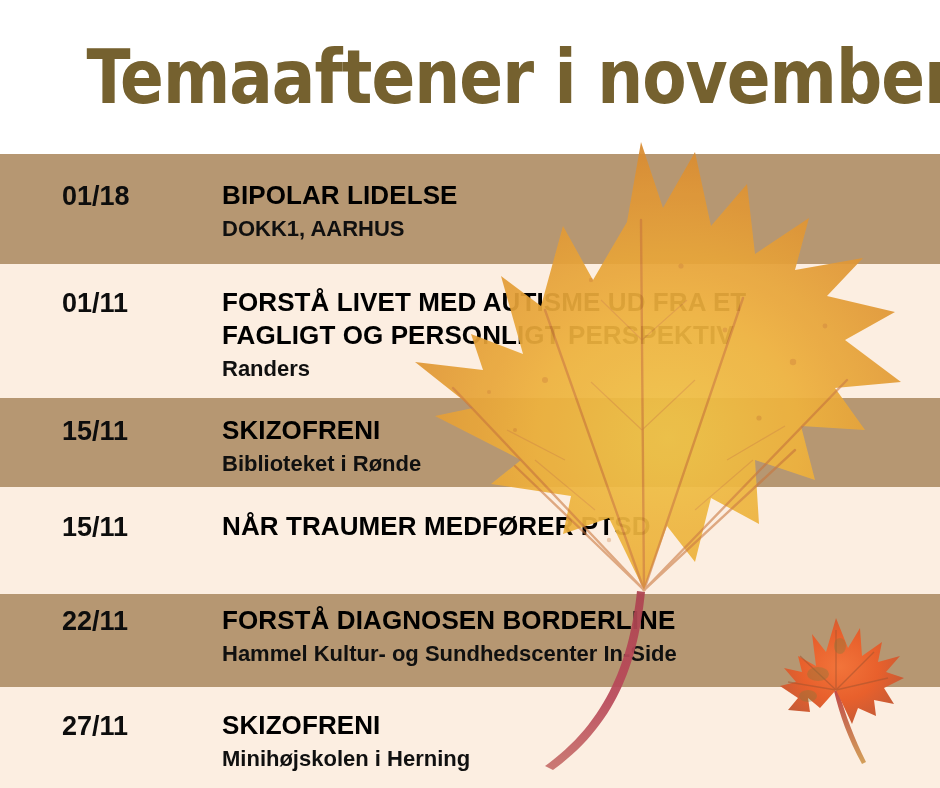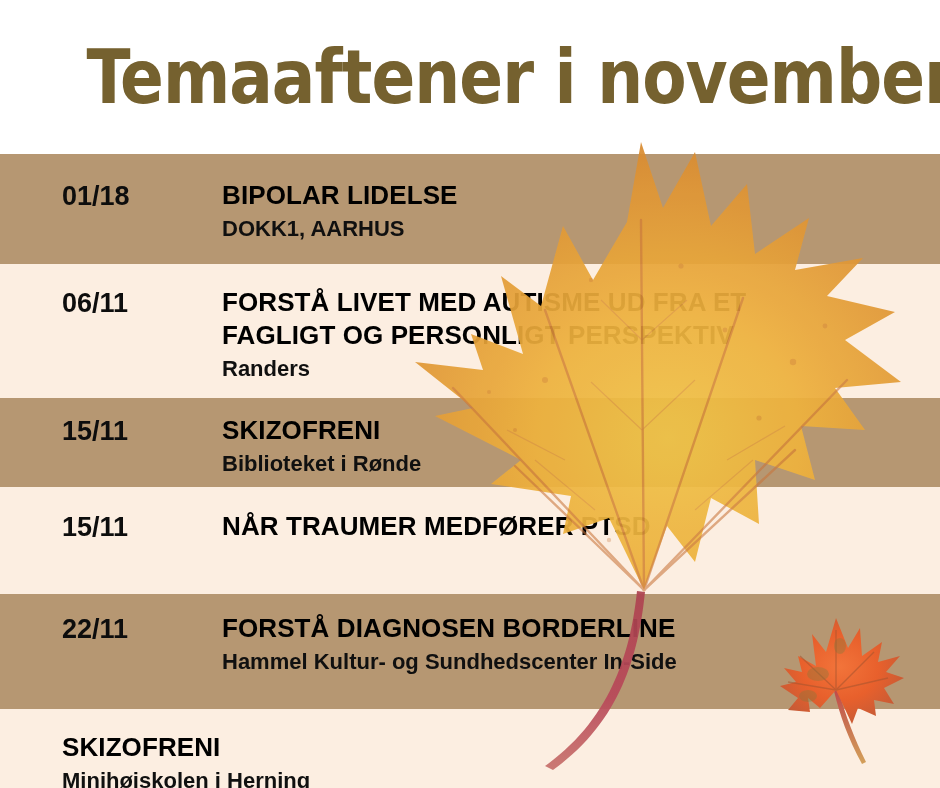--- a/index.html
+++ b/index.html
@@ -48,21 +48,21 @@
     align-items:flex-start;
     padding-left:62px;
   }
   .row.tan{background:#B69772;}
   .row.cream{background:#FCEEE1;}
 
   .row-r1{height:110px;padding-top:25px;}
   .row-r2{height:134px;padding-top:22px;}
   .row-r3{height:89px;padding-top:16px;}
   .row-r4{height:107px;padding-top:23px;}
-  .row-r5{height:115px;padding-top:18px;}
+  .row-r5{height:93px;padding-top:10px;}
   .row-r6{height:102px;padding-top:22px;}
 
   .date{
     flex:0 0 auto;
     width:160px;
     font-size:27px;
     font-weight:700;
     color:#0d0d0d;
     line-height:34px;
     letter-spacing:0px;
@@ -120,21 +120,21 @@
       <div class="date">01/18</div>
       <div class="details">
         <div class="ev-title">
           <span>BIPOLAR LIDELSE</span>
         </div>
         <div class="ev-place">DOKK1, AARHUS</div>
       </div>
     </div>
 
     <div class="row cream row-r2">
-      <div class="date">06/11</div>
+      <div class="date">01/11</div>
       <div class="details">
         <div class="ev-title">
           <span>FORSTÅ LIVET MED AUTISME UD FRA ET</span>
           <span class="line2">FAGLIGT OG PERSONLIGT PERSPEKTIV</span>
         </div>
         <div class="ev-place">Randers</div>
       </div>
     </div>
 
     <div class="row tan row-r3">
@@ -160,20 +160,21 @@
       <div class="date">22/11</div>
       <div class="details">
         <div class="ev-title">
           <span>FORSTÅ DIAGNOSEN BORDERLINE</span>
         </div>
         <div class="ev-place">Hammel Kultur- og Sundhedscenter In-Side</div>
       </div>
     </div>
 
     <div class="row cream row-r6">
+      <div class="date">27/11</div>
       <div class="details">
         <div class="ev-title">
           <span>SKIZOFRENI</span>
         </div>
         <div class="ev-place">Minihøjskolen i Herning</div>
       </div>
     </div>
 
   </div>
 

